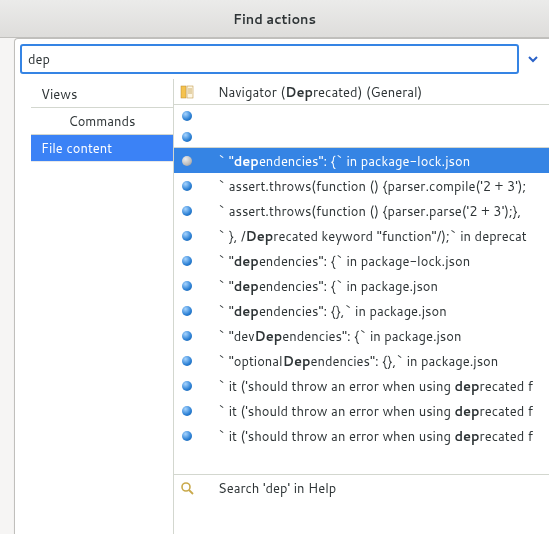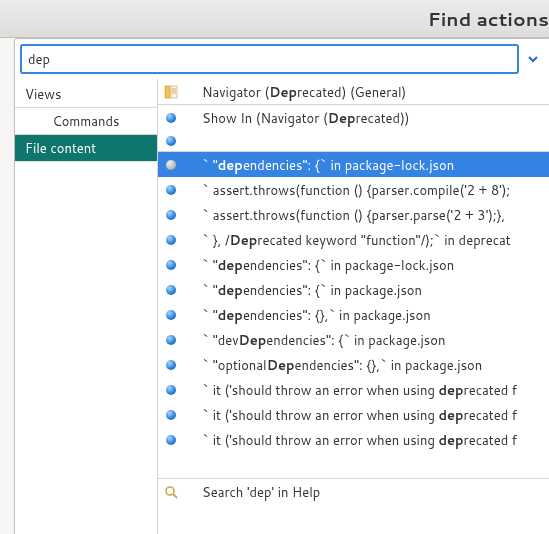--- a/index.html
+++ b/index.html
@@ -9,25 +9,25 @@
     background: #f6f5f4;
     color: #2e3436;
     width: 549px;
     height: 534px;
     overflow: hidden;
     position: relative;
   }
   .titlebar {
     height: 38px;
     line-height: 38px;
-    text-align: right;
+    text-align: center;
     font-weight: bold;
     background: linear-gradient(#ebebea, #dedddb);
     border-bottom: 1px solid #c0bfbc;
-    font-size: 19px;
+    font-size: 13px;
   }
   .window {
     position: absolute;
     left: 14px; right: 0; top: 38px; bottom: 0;
     background: #ffffff;
     border: 1px solid #c0bfbc;
     border-right: none;
     border-bottom: none;
     border-radius: 4px 0 0 0;
     box-shadow: 0 1px 2px rgba(0,0,0,0.05);
@@ -60,20 +60,21 @@
   }
   .content {
     flex: 1;
     display: flex;
     overflow: hidden;
   }
   .sidebar {
     width: 143px;
     border-right: 1px solid #d3d7cf;
     padding-top: 2px;
+    margin-left: 16px;
   }
   .sidebar .cat {
     padding: 4px 10px;
     border-bottom: 1px solid #e8e8e7;
     cursor: pointer;
   }
   .results {
     flex: 1;
     overflow: hidden;
   }
@@ -120,57 +121,56 @@
       <svg width="12" height="12" viewBox="0 0 12 12">
         <path d="M2 4 L6 8 L10 4" fill="none" stroke="#2a62c8" stroke-width="2"></path>
       </svg>
     </div>
   </div>
 
   <div class="content">
     <div class="sidebar" id="sidebar">
         <div class="cat" style="border-bottom: 1px solid rgb(211, 215, 207);">Views</div>
         <div class="cat" style="border-bottom: 1px solid rgb(211, 215, 207); text-align: center;">Commands</div>
-        <div class="cat" style="background: #0f766e; color: rgb(255, 255, 255);">File content</div>
+        <div class="cat" style="background: #3b82f6; color: rgb(255, 255, 255);">File content</div>
       </div>
     <div class="results" id="results">
         <div class="row section-top">
           <span class="ic">
             <svg width="14" height="14" viewBox="0 0 14 14">
               <rect x="1" y="1" width="5" height="12" fill="#f5c24d" stroke="#b8892e" stroke-width="0.5"></rect>
               <rect x="7" y="1" width="6" height="12" fill="#fdf6e3" stroke="#b8892e" stroke-width="0.5"></rect>
               <line x1="8" y1="4" x2="12" y2="4" stroke="#c0a050" stroke-width="0.8"></line>
               <line x1="8" y1="6" x2="12" y2="6" stroke="#c0a050" stroke-width="0.8"></line>
               <line x1="8" y1="8" x2="12" y2="8" stroke="#c0a050" stroke-width="0.8"></line>
             </svg>
           </span>
           <span class="txt">Navigator (<b>Dep</b>recated) (General)</span>
         </div>
         <div class="row">
           <span class="ic">
             <span class="dot-blue"></span>
           </span>
-          <span class="txt">Show In (Navigator (<b>Dep</b>recated))</span>
         </div>
         <div class="row section-top">
           <span class="ic">
             <span class="dot-blue"></span>
           </span>
         </div>
         <div class="row selected">
           <span class="ic">
             <span class="dot-grey" style="background: radial-gradient(circle at 35% 30%, rgb(238, 238, 238), rgb(187, 187, 187) 60%, rgb(136, 136, 136));"></span>
           </span>
           <span class="txt">`    "<b>dep</b>endencies": {` in package-lock.json</span>
         </div>
         <div class="row">
           <span class="ic">
             <span class="dot-blue"></span>
           </span>
-          <span class="txt">`    assert.throws(function () {parser.compile('2 + 8');</span>
+          <span class="txt">`    assert.throws(function () {parser.compile('2 + 3');</span>
         </div>
         <div class="row">
           <span class="ic">
             <span class="dot-blue"></span>
           </span>
           <span class="txt">`    assert.throws(function () {parser.parse('2 + 3');},</span>
         </div>
         <div class="row">
           <span class="ic">
             <span class="dot-blue"></span>

